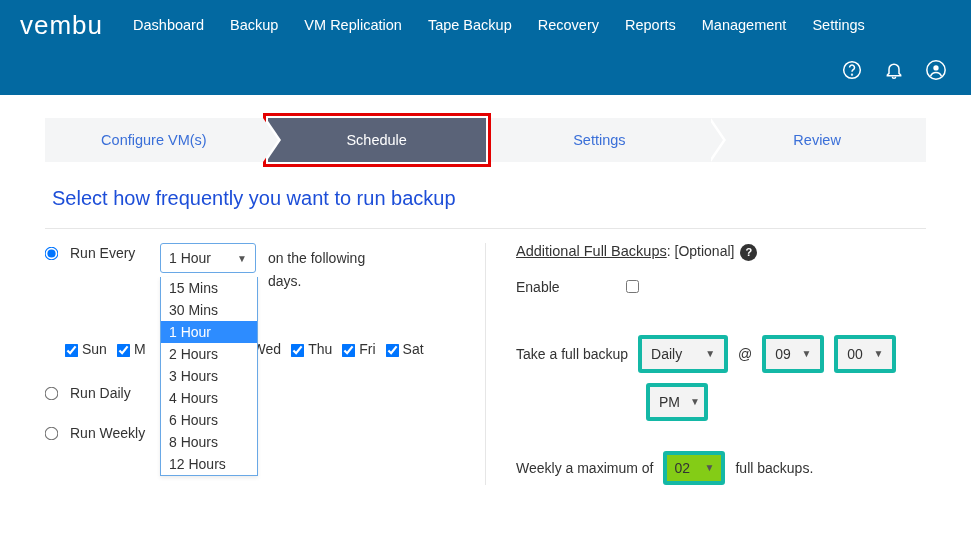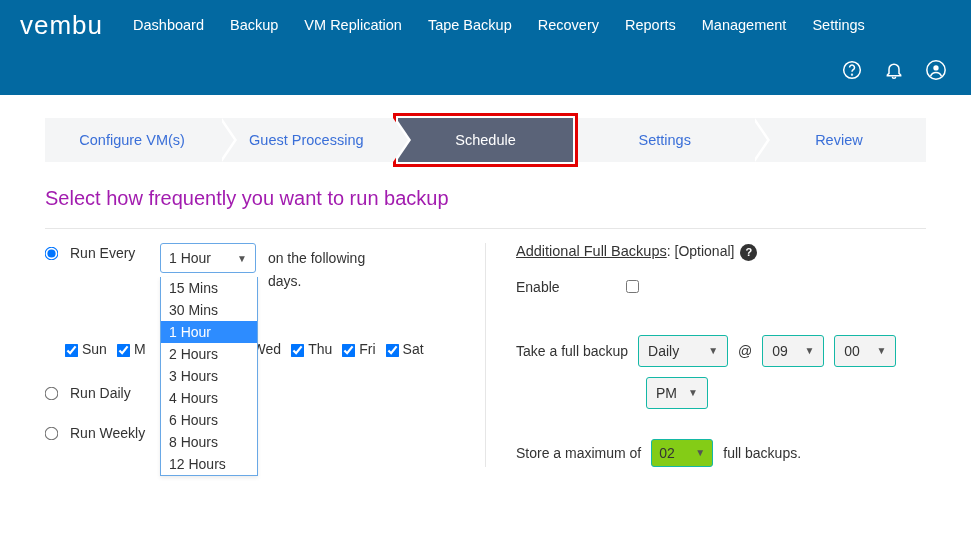--- a/index.html
+++ b/index.html
@@ -20,21 +20,21 @@
   .wizard { display: flex; margin: 18px 0 20px 0; align-items: center; }
   .wiz-step { position: relative; height: 44px; display: flex; align-items: center; justify-content: center; flex: 1; background: #f4f5f6; color: #3a6fd8; font-size: 14.5px; cursor: pointer; }
   .wiz-step::after { content: ""; position: absolute; right: -15px; top: 0; width: 0; height: 0; border-top: 22px solid transparent; border-bottom: 22px solid transparent; border-left: 15px solid #f4f5f6; z-index: 2; }
   .wiz-step::before { content: ""; position: absolute; right: -18px; top: 0; width: 0; height: 0; border-top: 22px solid transparent; border-bottom: 22px solid transparent; border-left: 15px solid #fff; z-index: 1; }
   .wiz-step:last-child::after, .wiz-step:last-child::before { display: none; }
   .wiz-step.active { background: #5a6378; color: #fff; }
   .wiz-step.active::after { border-left-color: #5a6378; }
   .wiz-highlight { border: 3px solid #e30000; padding: 2px; }
   .wiz-highlight .wiz-step { margin: 0; }
 
-  .heading { font-size: 20px; font-weight: 400; color: #a21caf; margin: 10px 0 18px 0; }
+  .heading { font-size: 20px; font-weight: 400; color: #1d4ed8; margin: 10px 0 18px 7px; }
   hr.sep { border: none; border-top: 1px solid #e6e6e6; margin-bottom: 14px; }
 
   .cols { display: flex; gap: 30px; }
   .col-left { flex: 1; position: relative; }
   .col-right { flex: 1; border-left: 1px solid #e6e6e6; padding-left: 30px; }
 
   .radio-row { display: flex; align-items: flex-start; margin-bottom: 22px; }
   .radio-row input[type=radio] { margin-top: 4px; margin-right: 12px; transform: scale(1.05); }
   .radio-label { width: 90px; padding-top: 2px; }
 
@@ -52,21 +52,21 @@
   .days-row input { transform: scale(1.05); }
 
   .right-title { text-decoration: underline; font-size: 14.5px; }
   .optional { color: #333; }
   .help-circle { display: inline-flex; align-items: center; justify-content: center; width: 17px; height: 17px; border-radius: 50%; background: #333; color: #fff; font-size: 11px; font-weight: bold; margin-left: 2px; cursor: pointer; }
 
   .right-row { display: flex; align-items: center; gap: 10px; margin-top: 16px; flex-wrap: wrap; }
   .right-row.enable { margin-top: 18px; }
   .right-row .lbl { min-width: 0; }
   
-  .sel { display: inline-flex; align-items: center; justify-content: space-between; border: 1px solid #14b8a6; border-radius: 3px; background: #f3f3f3; padding: 7px 9px; cursor: pointer; }
+  .sel { display: inline-flex; align-items: center; justify-content: space-between; border: 4px solid #14b8a6; border-radius: 3px; background: #f3f3f3; padding: 7px 9px; cursor: pointer; }
   .sel .caret { font-size: 10px; color: #555; margin-left: 10px; }
   .sel.small { padding: 5px 7px; }
   .sel.w-daily { width: 90px; }
   .sel.w-num { width: 62px; }
   .sel.w-ampm { width: 62px; }
   .sel.w-store { width: 62px; background: #84cc16; }
 </style>
 </head>
 <body>
 
@@ -104,21 +104,20 @@
           <circle cx="12" cy="9.5" r="3.2"></circle>
           <path d="M5.5 19.5c1.2-3 4-4.5 6.5-4.5s5.3 1.5 6.5 4.5" fill="none" stroke="#fff" stroke-width="1.8"></path>
         </svg>
     </span>
   </div>
 </div>
 
 <div class="content">
   <div class="wizard">
     <div class="wiz-step">Configure VM(s)</div>
-    <div class="wiz-step">Guest Processing</div>
     <div class="wiz-highlight" style="flex:1; display:flex;">
       <div class="wiz-step active" style="flex:1;">Schedule</div>
     </div>
     <div class="wiz-step">Settings</div>
     <div class="wiz-step">Review</div>
   </div>
 
   <div class="heading">Select how frequently you want to run backup</div>
   <hr class="sep">
 
@@ -211,21 +210,21 @@
             <span class="caret">▼</span>
         </span>
       </div>
       <div class="right-row" style="margin-top:10px; margin-left:130px;">
         <span class="sel w-ampm">
           <span>PM</span>
             <span class="caret">▼</span>
         </span>
       </div>
       <div class="right-row" style="margin-top:30px;">
-        <span class="lbl">Store a maximum of</span>
+        <span class="lbl">Weekly a maximum of</span>
         <span class="sel small w-store">
           <span>02</span>
             <span class="caret">▼</span>
         </span>
         <span>full backups.</span>
       </div>
     </div>
   </div>
 </div>
 

